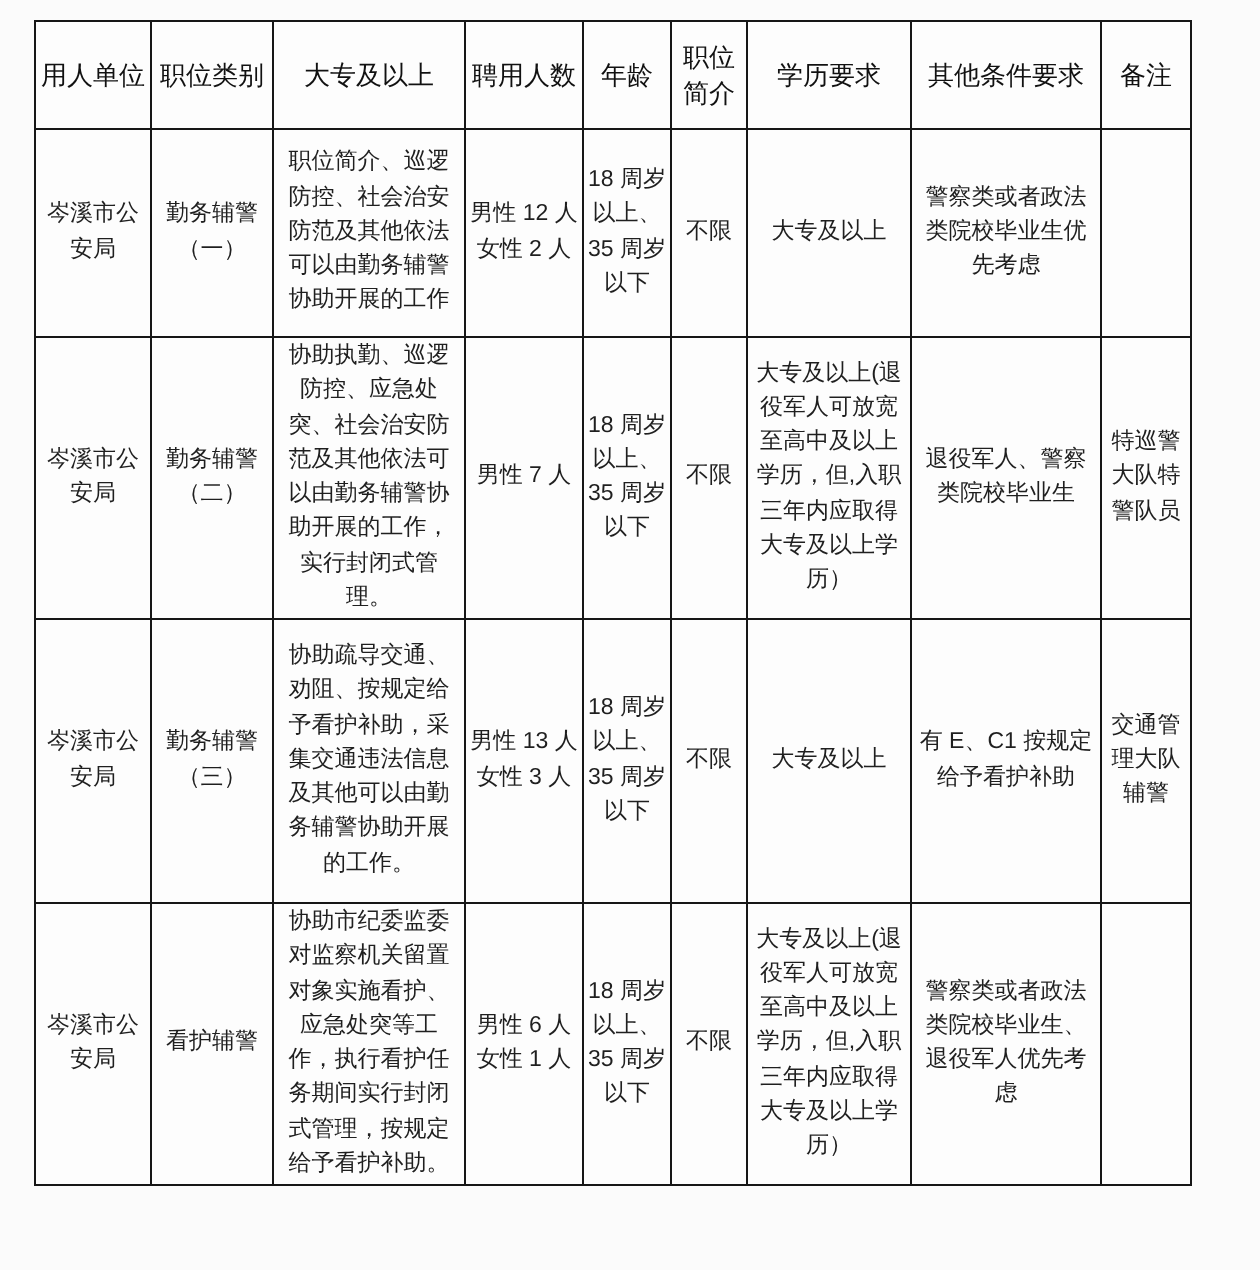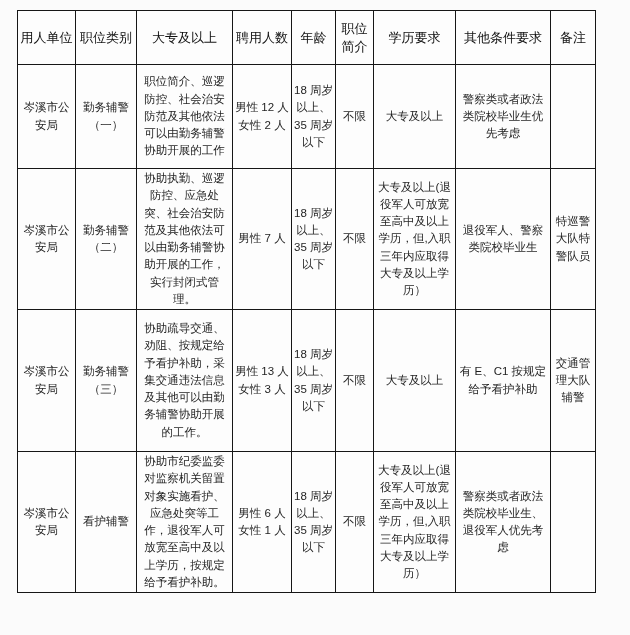--- a/index.html
+++ b/index.html
@@ -126,21 +126,21 @@
 女性 3 人</td>
         <td>18 周岁以上、35 周岁以下</td>
         <td>不限</td>
         <td>大专及以上</td>
         <td>有 E、C1 按规定给予看护补助</td>
         <td>交通管理大队辅警</td>
       </tr>
       <tr class="row-4">
         <td>岑溪市公安局</td>
         <td>看护辅警</td>
-        <td>协助市纪委监委对监察机关留置对象实施看护、应急处突等工作，退役军人可放宽至高中及以上学历，按规定给予看护补助。</td>
+        <td>协助市纪委监委对监察机关留置对象实施看护、应急处突等工作，执行看护任务期间实行封闭式管理，按规定给予看护补助。</td>
         <td>男性 6 人
 女性 1 人</td>
         <td>18 周岁以上、35 周岁以下</td>
         <td>不限</td>
         <td>大专及以上(退役军人可放宽至高中及以上学历，但,入职三年内应取得大专及以上学历）</td>
         <td>警察类或者政法类院校毕业生、退役军人优先考虑</td>
         <td></td>
       </tr>
     </tbody>
   </table>

